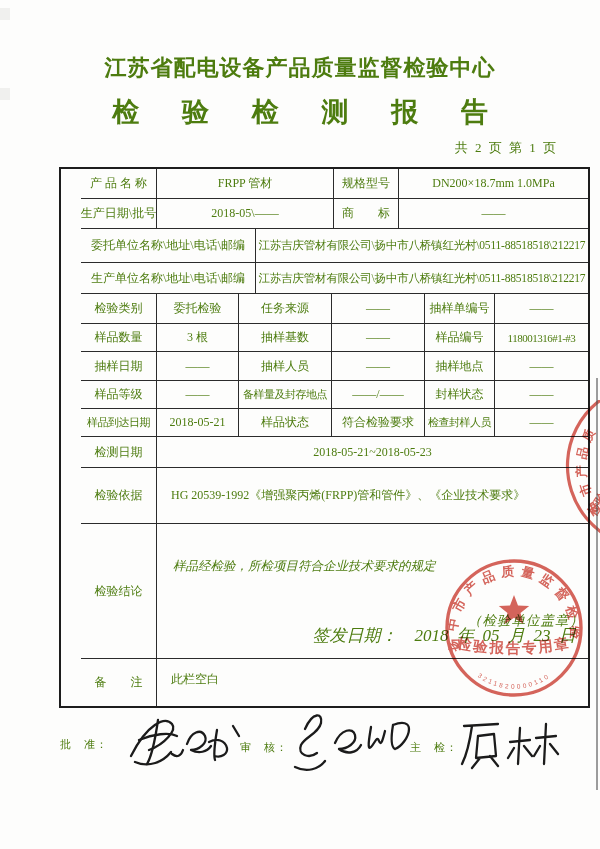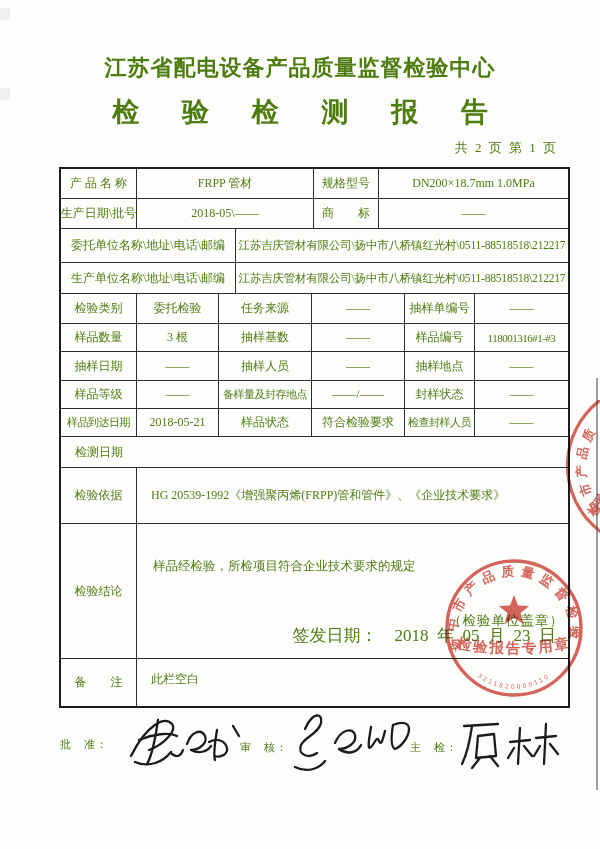--- a/index.html
+++ b/index.html
@@ -7,34 +7,34 @@
         font-family:"Liberation Serif",serif;color:#4d7c0f;}
   
   .org-title{position:absolute;top:53px;left:0;width:100%;text-align:center;
              font-size:22px;font-weight:bold;letter-spacing:1px;}
   .report-title{position:absolute;top:94px;left:0;width:100%;text-align:center;
              font-size:27px;font-weight:bold;letter-spacing:18px;text-indent:18px;}
   .doc-no{position:absolute;top:139px;left:70px;font-size:13px;letter-spacing:1px;}
   .page-info{position:absolute;top:139px;right:42px;font-size:13px;letter-spacing:2px;}
   
   .tbl{position:absolute;left:59px;top:167px;width:507px;height:537px;
-       border:2px solid #1d1d1d;display:flex;flex-direction:column;font-size:12px;}
+       border:2px solid #1d1d1d;display:flex;flex-direction:column;font-size:12px;padding-left:20px;}
   .row{display:flex;box-sizing:border-box;border-bottom:1.5px solid #2b2b2b;flex:0 0 auto;}
   .row:last-child{border-bottom:none;}
   .cell{box-sizing:border-box;border-right:1.5px solid #2b2b2b;display:flex;
         align-items:center;justify-content:center;text-align:center;white-space:nowrap;overflow:hidden;}
   .cell:last-child{border-right:none;}
   .h30{height:30px}.h34{height:34px}.h31{height:31px}.h28{height:28px}.h29{height:29px}
   .h56{height:56px}.h135{height:135px}.h47{height:47px}
   .w76{width:76px}.w82{width:82px}.w93{width:93px}.w70{width:70px}
   .w177{width:177px}.w65{width:65px}.w158{width:175px}.fx{flex:1}
   .fs11{font-size:11.5px;letter-spacing:-0.2px;}
   .tight{font-size:11px;letter-spacing:-0.5px;}
   .left{justify-content:flex-start;text-align:left;padding-left:14px;}
-  .rel{position:relative;display:block;}
+  .rel{position:relative;display:block;font-style:italic;}
   .concl-text{position:absolute;left:16px;top:34px;font-size:12.5px;white-space:nowrap;}
   .seal-note{position:absolute;right:4px;top:88px;font-size:13.5px;letter-spacing:1px;}
   .issue-line{position:absolute;right:12px;bottom:11px;font-size:17px;white-space:pre;}
   
   .sig-label{position:absolute;font-size:11px;letter-spacing:1px;}
   .sig{position:absolute;}
   .sig path{fill:none;stroke:#1b1b1b;stroke-width:2.3;stroke-linecap:round;stroke-linejoin:round;}
   
   .stamp{position:absolute;mix-blend-mode:multiply;opacity:.85;}
   
@@ -119,20 +119,21 @@
       <div class="cell w76 tight">样品到达日期</div>
       <div class="cell w82">2018-05-21</div>
       <div class="cell w93">样品状态</div>
       <div class="cell w93">符合检验要求</div>
       <div class="cell w70 tight">检查封样人员</div>
       <div class="cell fx">——</div>
     </div>
 
     <div class="row h31">
       <div class="cell w76">检测日期</div>
+      <div class="cell fx">2018-05-21~2018-05-23</div>
     </div>
 
     <div class="row h56">
       <div class="cell w76">检验依据</div>
       <div class="cell fx left">HG 20539-1992《增强聚丙烯(FRPP)管和管件》、《企业技术要求》</div>
     </div>
 
     <div class="row h135">
       <div class="cell w76">检验结论</div>
       <div class="cell fx rel">

